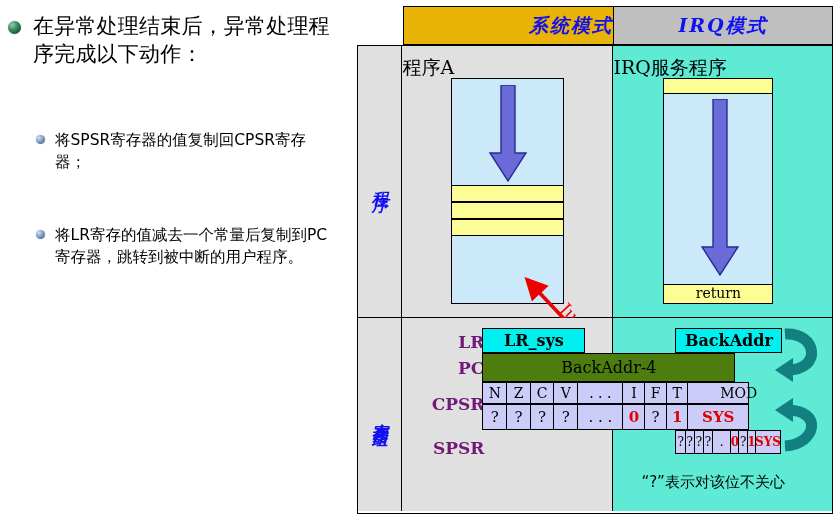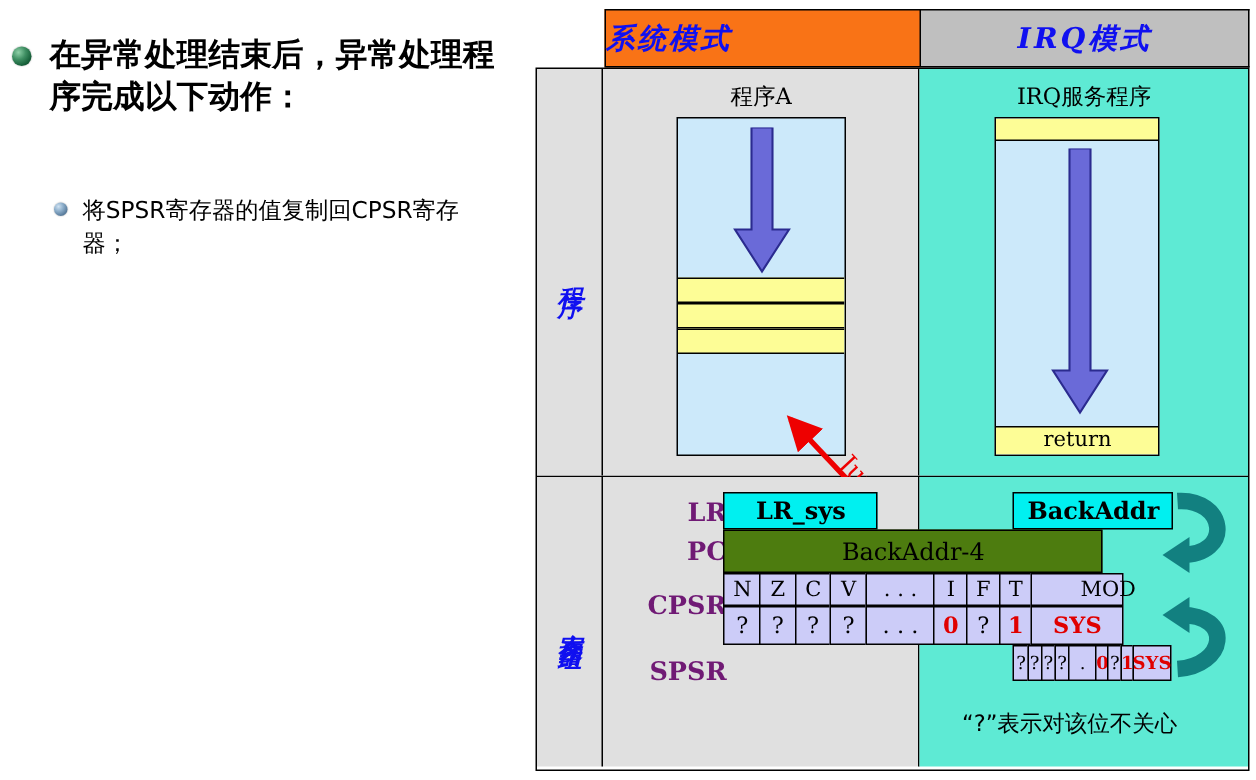--- a/index.html
+++ b/index.html
@@ -27,31 +27,31 @@
 
   #lvl1-text{
     margin-left:12px;font-size:21px;line-height:28px;color:#000;letter-spacing:.2px;
     font-family:"DejaVu Sans","Liberation Sans",sans-serif;
   }
   .lvl2-text{
     margin-left:10px;font-size:15.5px;line-height:22px;color:#000;
     font-family:"DejaVu Sans","Liberation Sans",sans-serif;
   }
 
-  #lvl1{position:absolute;left:8px;top:22px;width:330px;font-weight:bold;}
+  #lvl1{position:absolute;left:8px;top:12px;width:330px;}
   #sub1{position:absolute;left:36px;top:129px;width:300px;}
   #sub2{position:absolute;left:36px;top:224px;width:300px;}
 
   
   #diagram{position:absolute;left:357px;top:6px;width:476px;height:508px;}
 
   
   #hdr{position:absolute;left:46px;top:0;width:430px;height:39px;display:flex;}
-  #hdr-sys{width:211px;height:100%;background:#f97316;border:1.6px solid #000;
-           box-sizing:border-box;display:flex;align-items:center;justify-content:flex-start;}
+  #hdr-sys{width:211px;height:100%;background:#eab308;border:1.6px solid #000;
+           box-sizing:border-box;display:flex;align-items:center;justify-content:flex-end;}
   #hdr-irq{width:219px;height:100%;background:#bfbfbf;border:1.6px solid #000;
            border-left:none;box-sizing:border-box;display:flex;align-items:center;justify-content:center;}
   .hdr-label{
     color:#1010f0;font-size:19px;font-weight:700;letter-spacing:2px;
     font-family:"DejaVu Serif","Liberation Serif",serif;font-style:italic;
   }
 
   
   #body-grid{position:absolute;left:0;top:39px;width:476px;height:469px;
              border:1.6px solid #000;box-sizing:border-box;}
@@ -66,22 +66,22 @@
             box-sizing:border-box;position:relative;}
   .irq-cell{flex:1;background:#5eead4;box-sizing:border-box;position:relative;}
 
   .side-label{
     color:#1010f0;font-size:16px;font-weight:700;line-height:24px;
     font-family:"DejaVu Serif","Liberation Serif",serif;font-style:italic;
     writing-mode:vertical-rl;text-orientation:upright;letter-spacing:3px;
   }
 
   
-  .prog-title{position:absolute;width:100%;text-align:center;top:9px;
-              font-size:15px;color:#000;
+  .prog-title{position:absolute;width:100%;text-align:left;top:9px;
+              font-size:19px;color:#000;
               font-family:"DejaVu Serif","Liberation Serif",serif;}
   .prog-box{position:absolute;border:1.6px solid #000;box-sizing:border-box;
             background:#cce9fa;overflow:hidden;}
   .band{position:absolute;left:0;width:100%;background:#fdfd96;
         border-top:1.6px solid #000;border-bottom:1.6px solid #000;box-sizing:border-box;}
 
   .down-arrow{position:absolute;}
 
   .return-lbl{position:absolute;width:100%;text-align:center;font-size:14px;color:#000;
               font-family:"DejaVu Serif","Liberation Serif",serif;line-height:15px;}
@@ -108,20 +108,24 @@
   <div id="lvl1" class="bullet-row">
     <span class="sphere-lg"></span>
     <span id="lvl1-text">在异常处理结束后，异常处理程序完成以下动作：</span>
   </div>
 
   <div id="sub1" class="bullet-row">
     <span class="sphere-sm"></span>
     <span class="lvl2-text">将SPSR寄存器的值复制回CPSR寄存器；</span>
   </div>
 
+  <div id="sub2" class="bullet-row">
+    <span class="sphere-sm"></span>
+    <span class="lvl2-text">将LR寄存的值减去一个常量后复制到PC寄存器，跳转到被中断的用户程序。</span>
+  </div>
 </div>
 
 <div id="diagram">
 
   <div id="hdr">
     <div id="hdr-sys">
       <span class="hdr-label">系统模式</span>
     </div>
     <div id="hdr-irq">
       <span class="hdr-label">IRQ模式</span>

